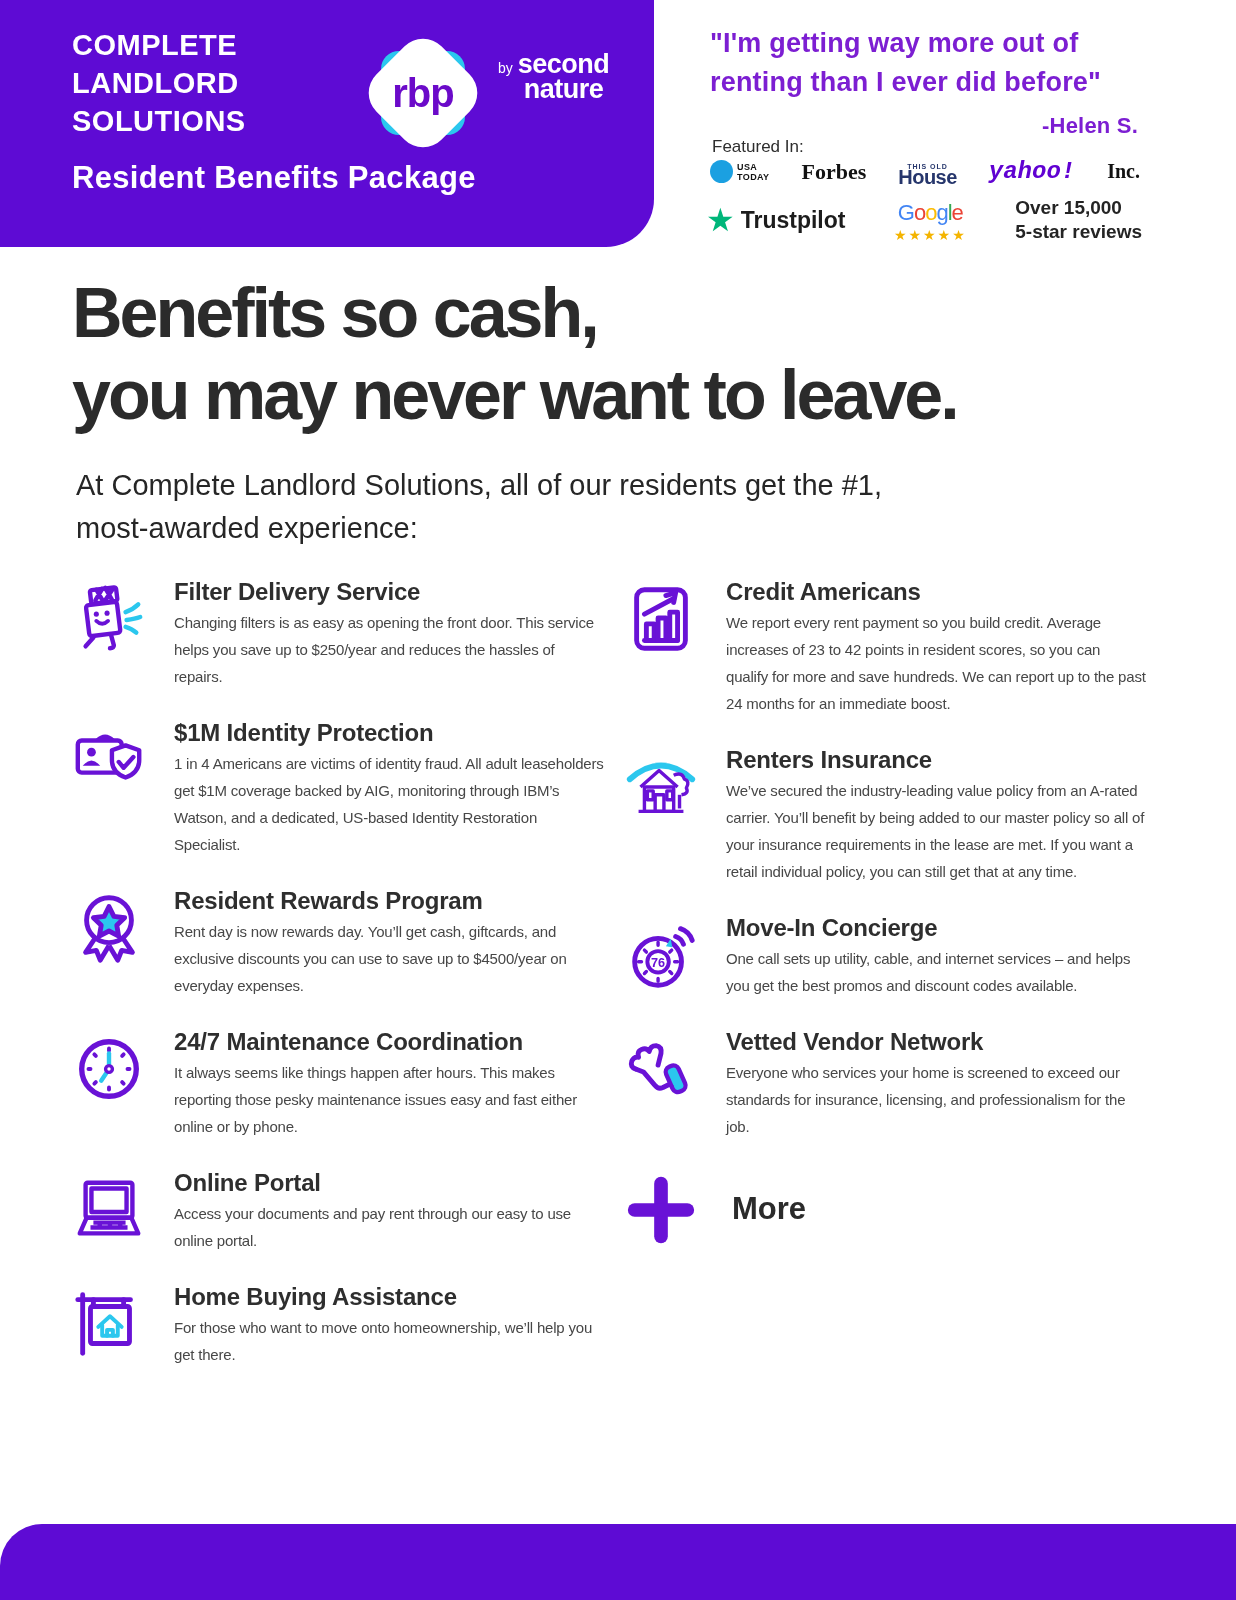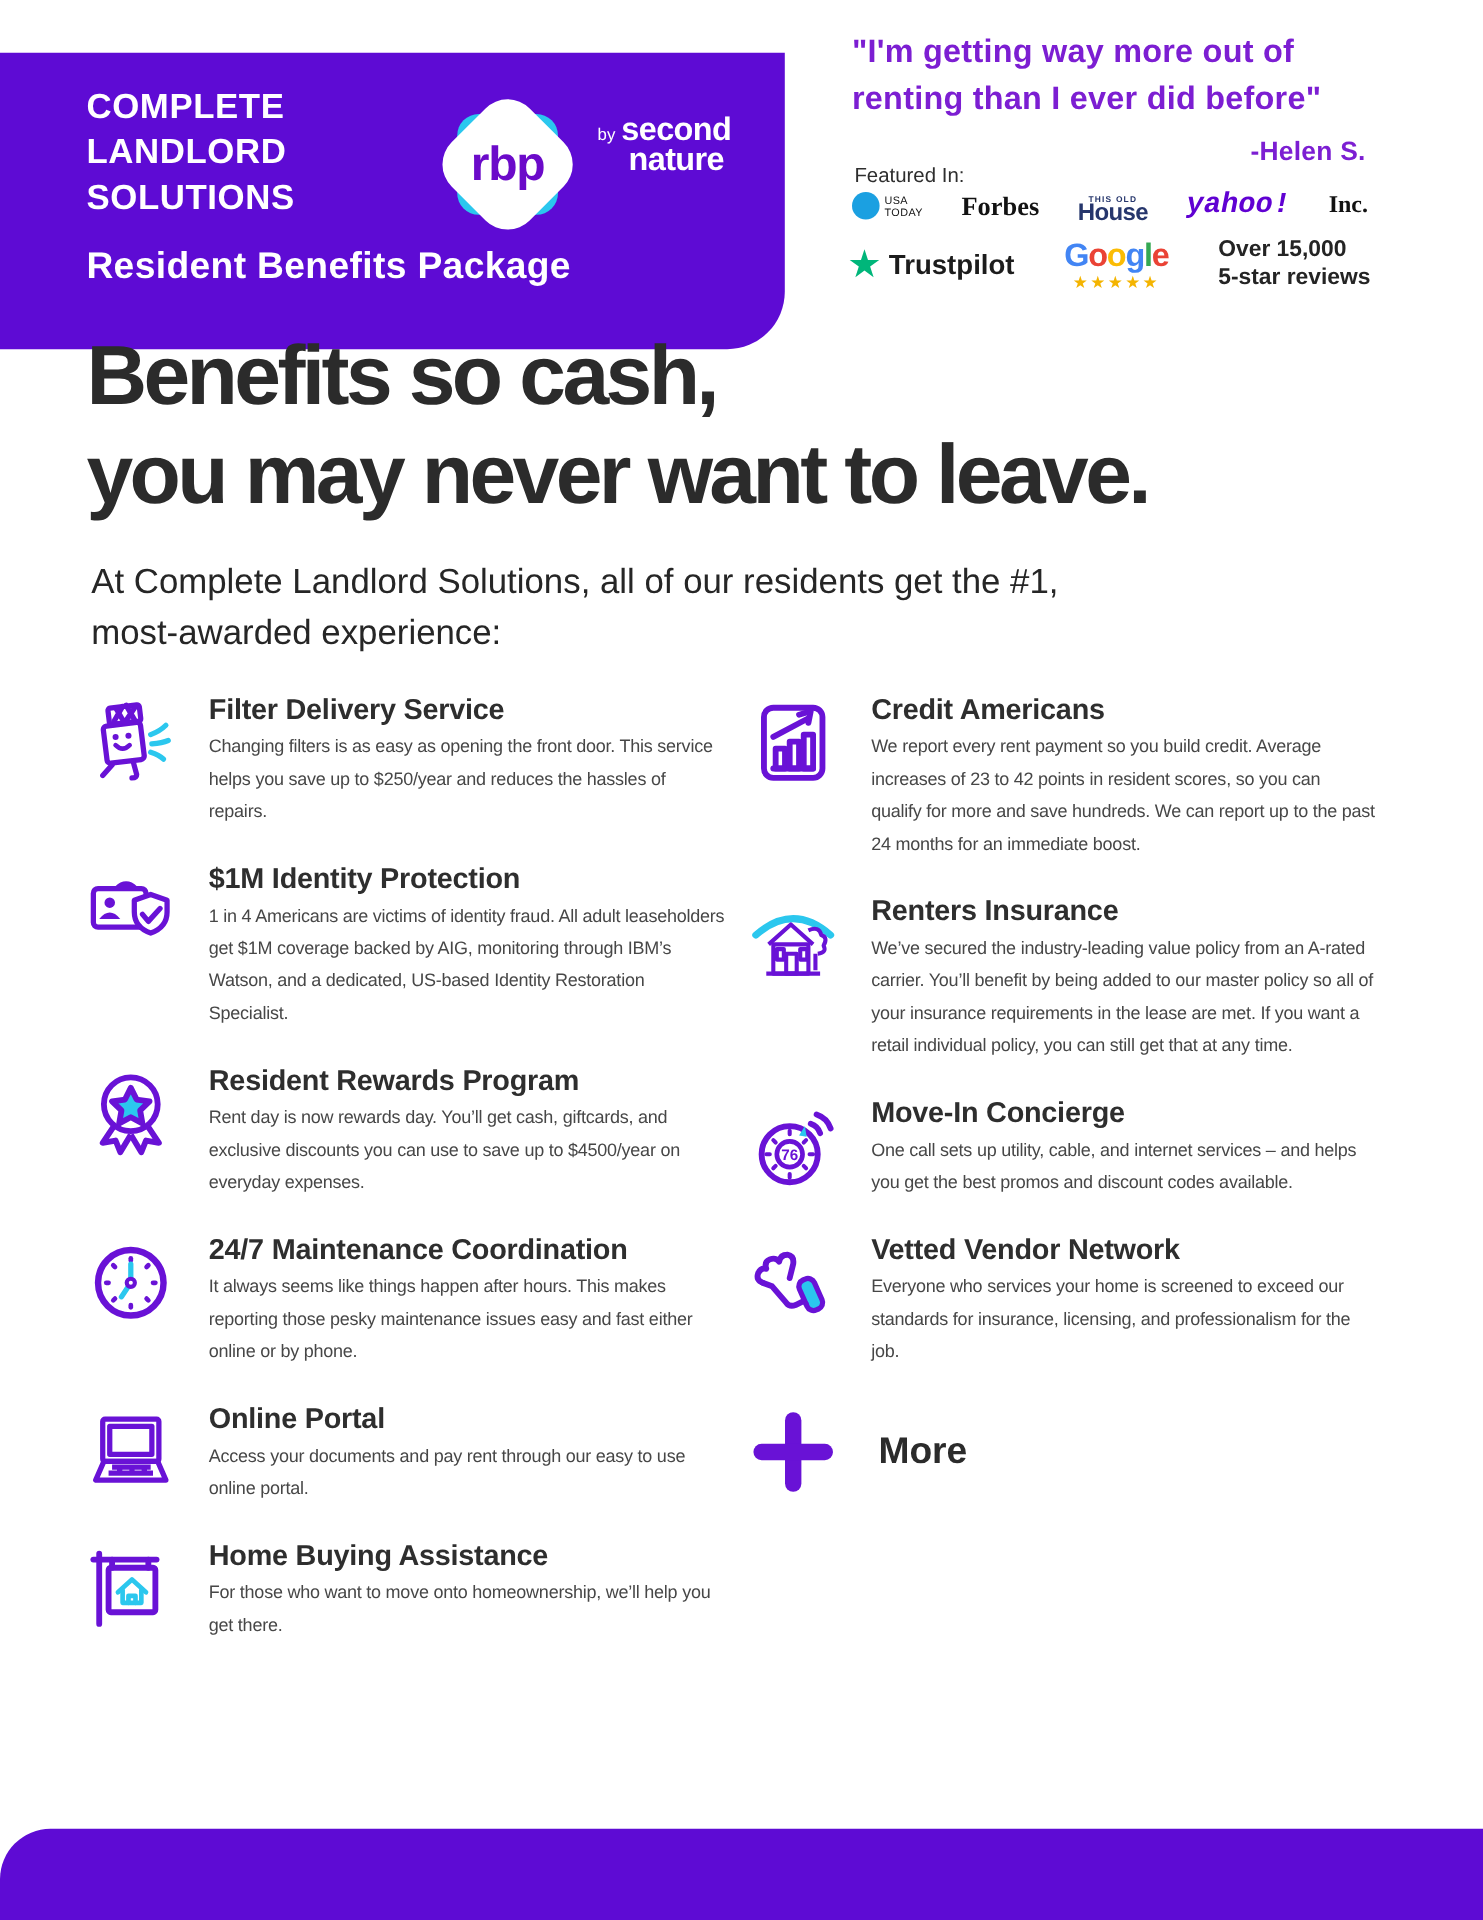--- a/index.html
+++ b/index.html
@@ -1,21 +1,21 @@
 <!DOCTYPE html>
 <html><head>
 <meta charset="utf-8">
 <style>
   html,body{margin:0;padding:0;background:#ffffff;}
   .page{position:relative;width:1236px;height:1600px;background:#fff;overflow:hidden;
         font-family:"Liberation Sans",sans-serif;color:#2e2e2e;}
 
   
   .header-box{position:absolute;left:0;top:0;width:654px;height:247px;
-              background:#5E0BD4;border-radius:0 0 48px 0;margin-top:44px;}
+              background:#5E0BD4;border-radius:0 0 48px 0;}
   .brand-name{position:absolute;left:72px;top:26px;color:#fff;font-weight:bold;
               font-size:29px;line-height:38px;letter-spacing:.5px;}
   .header-subtitle{position:absolute;left:72px;top:160px;color:#fff;font-weight:bold;
                    font-size:31px;letter-spacing:.3px;}
   .rbp-logo{position:absolute;left:362px;top:32px;width:122px;height:122px;}
   .rbp-teal{position:absolute;left:19px;top:19px;width:84px;height:84px;background:#2BC7EE;border-radius:18px;}
   .rbp-white{position:absolute;left:15px;top:15px;width:92px;height:92px;background:#fff;
              border-radius:26px;transform:rotate(45deg);}
   .rbp-text{position:absolute;left:0;top:0;width:122px;height:122px;display:flex;align-items:center;
             justify-content:center;color:#6B0AC9;font-weight:bold;font-size:40px;letter-spacing:-1px;}
@@ -26,34 +26,34 @@
 
   
   .quote{position:absolute;left:710px;top:24px;width:428px;color:#7C1ED2;font-weight:bold;
          font-size:27px;line-height:39px;letter-spacing:.2px;}
   .quote-attrib{text-align:right;font-size:22px;margin-top:4px;}
   .featured-label{position:absolute;left:712px;top:137px;font-size:17px;color:#2e2e2e;}
   .logos-row{position:absolute;left:710px;top:158px;width:430px;display:flex;
              align-items:center;justify-content:space-between;}
   .usatoday{display:flex;align-items:center;gap:4px;}
   .usat-circle{width:23px;height:23px;border-radius:50%;background:#1BA0E1;}
-  .usat-text{font-size:9px;font-weight:normal;line-height:10px;color:#111;letter-spacing:.4px;}
+  .usat-text{font-size:9px;font-weight:bold;line-height:10px;color:#111;letter-spacing:.4px;}
   .forbes{font-family:"Liberation Serif",serif;font-weight:bold;font-size:22px;color:#121212;}
   .toh{color:#26366C;text-align:center;line-height:10px;}
   .toh .toh-top{font-size:7px;font-weight:bold;letter-spacing:1px;}
   .toh .toh-main{font-size:20px;font-weight:bold;letter-spacing:-.5px;}
   .yahoo{color:#6001D2;font-weight:bold;font-style:italic;font-size:24px;font-family:Liberation Mono, monospace;}
   .inc{font-family:"Liberation Serif",serif;font-weight:bold;font-size:20px;color:#121212;}
   .reviews-row{position:absolute;left:706px;top:196px;width:436px;display:flex;
                align-items:center;justify-content:space-between;}
   .trustpilot{display:flex;align-items:center;gap:6px;}
   .tp-star{color:#00B67A;font-size:32px;line-height:30px;}
   .tp-name{font-size:23px;font-weight:bold;color:#1c1c1c;}
   .google{display:flex;flex-direction:column;align-items:center;}
-  .g-word{font-size:27px;font-weight:bold;letter-spacing:-1px;line-height:30px;}
+  .g-word{font-size:22px;font-weight:normal;letter-spacing:-1px;line-height:30px;}
   .g-blue{color:#4285F4}.g-red{color:#EA4335}.g-yellow{color:#FBBC05}.g-green{color:#34A853}
   .g-stars{color:#F4B400;font-size:14px;letter-spacing:2px;line-height:14px;}
   .review-summary{font-size:19px;font-weight:bold;color:#242424;line-height:24px;}
 
   
   .hero-title{position:absolute;left:72px;top:272px;font-weight:bold;color:#2b2b2b;
               font-size:70px;line-height:82px;letter-spacing:-3px;}
   .hero-sub{position:absolute;left:76px;top:464px;font-size:29px;line-height:43px;color:#262626;}
 
   

